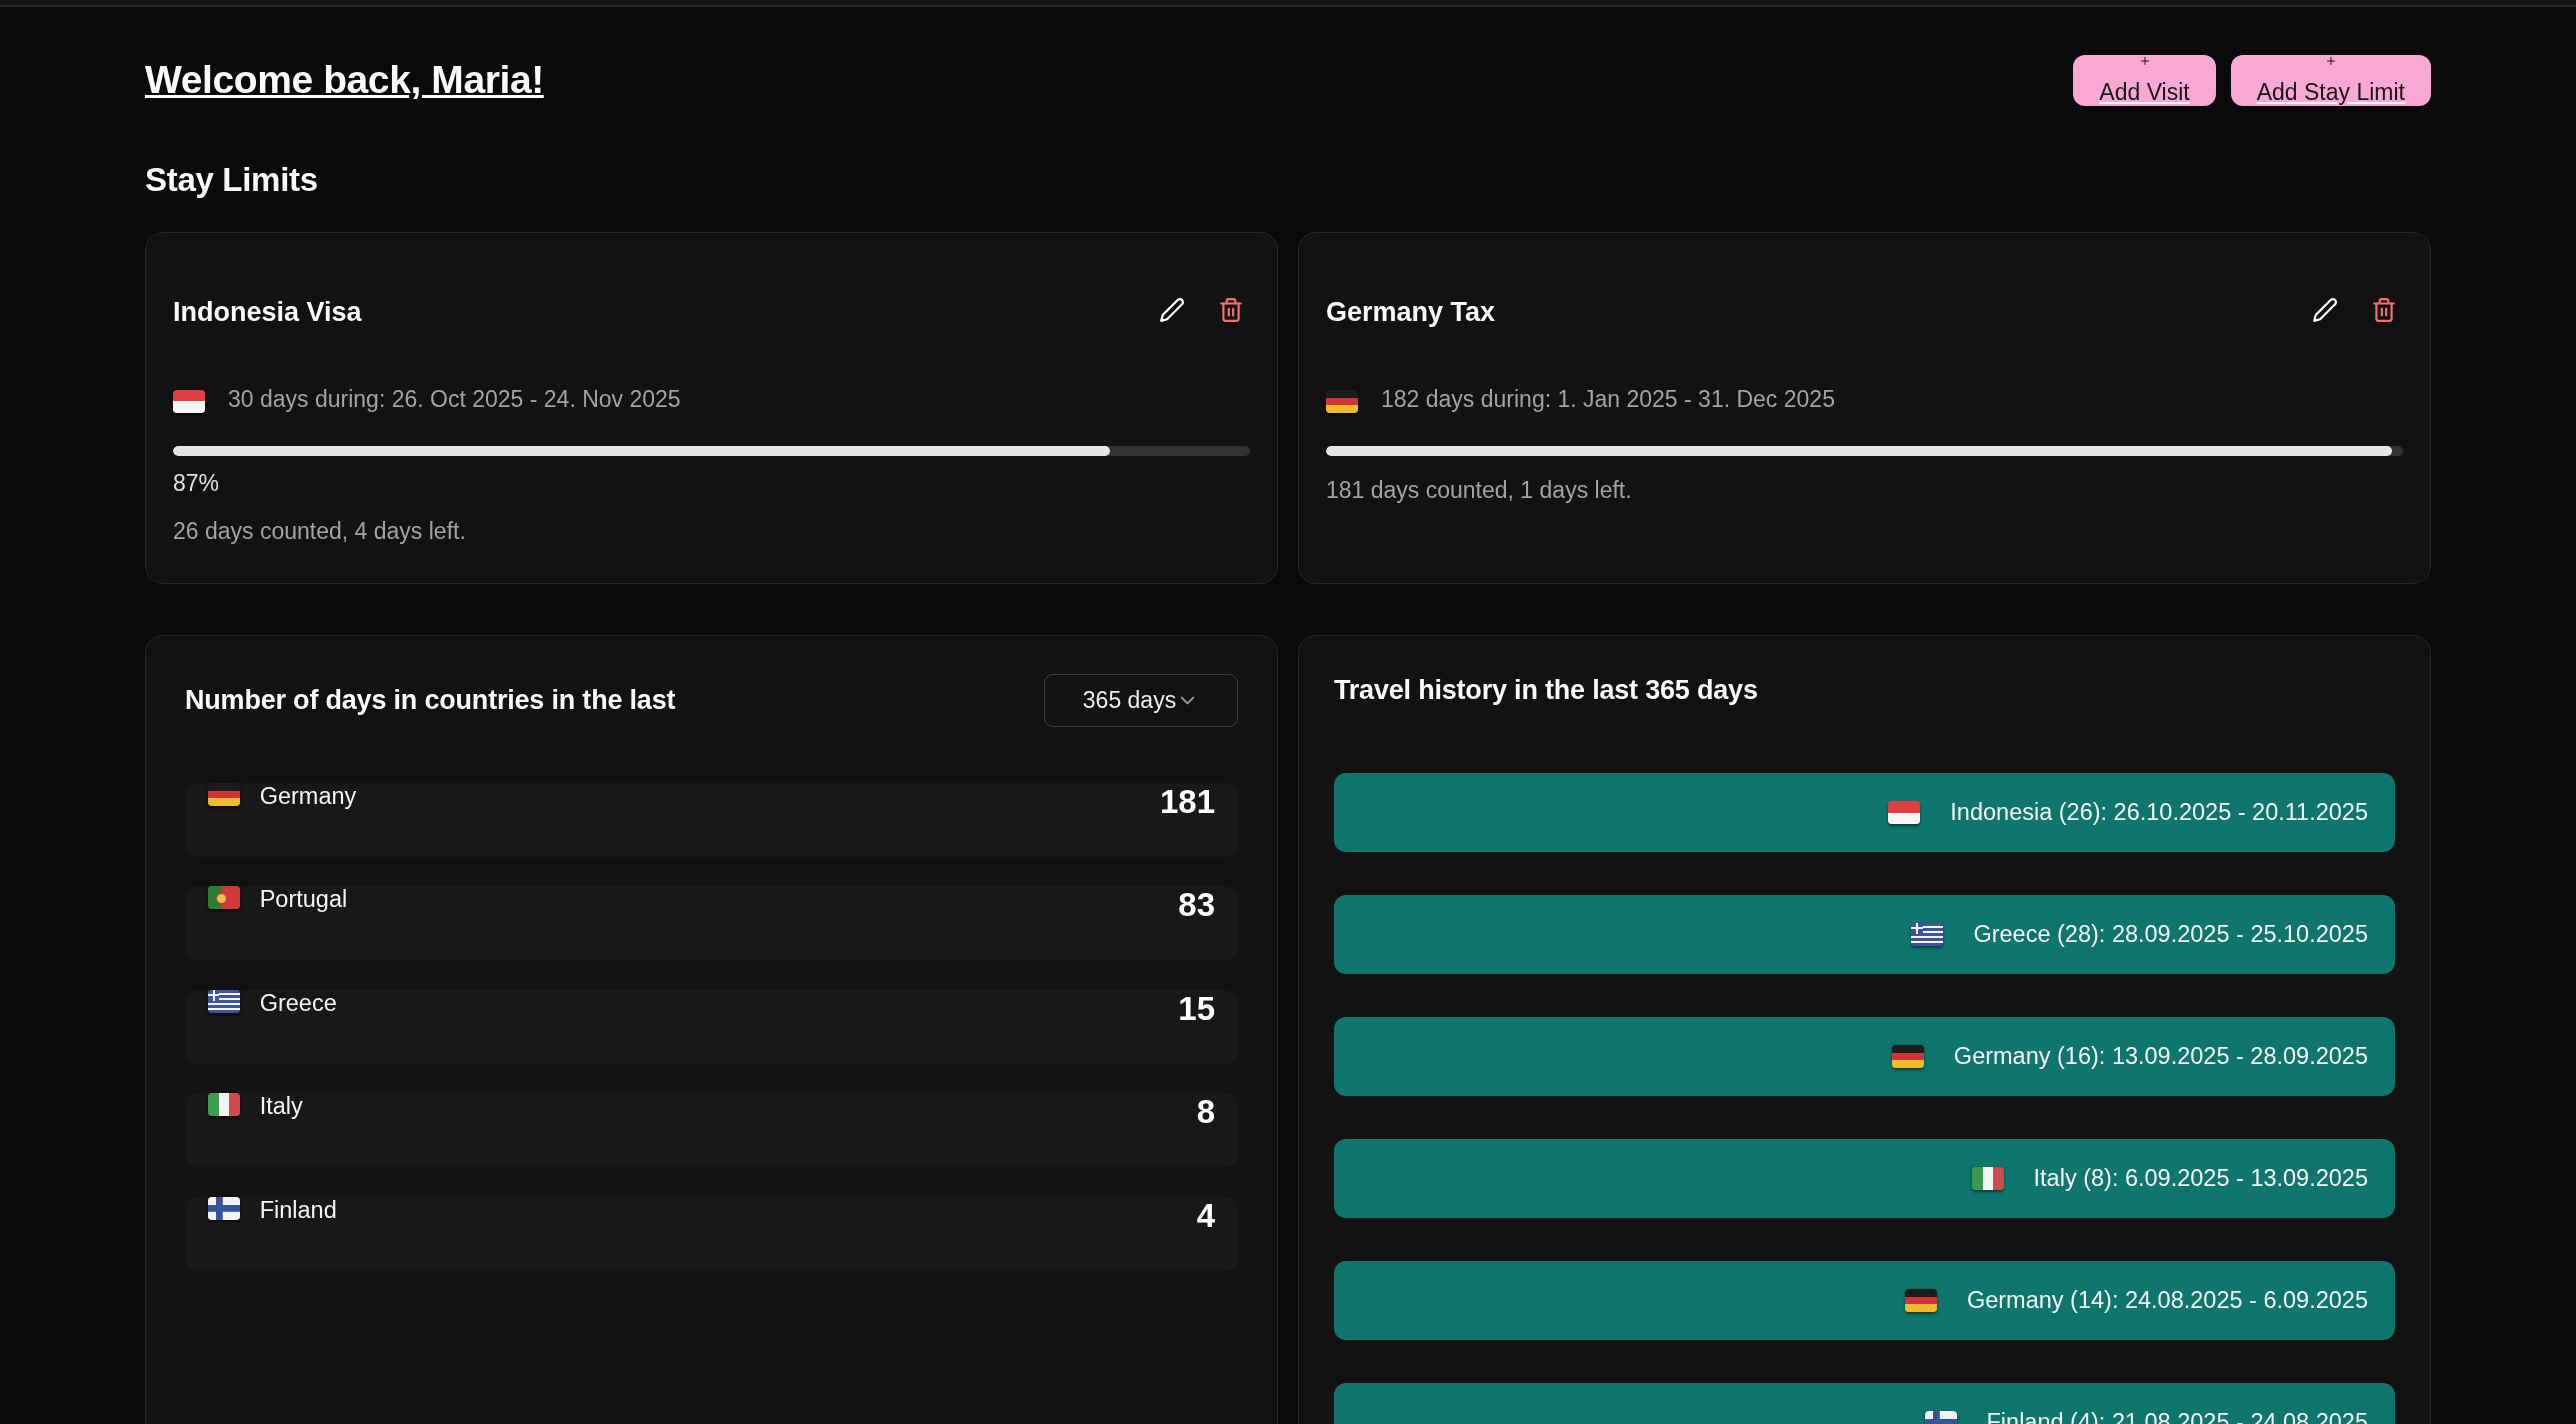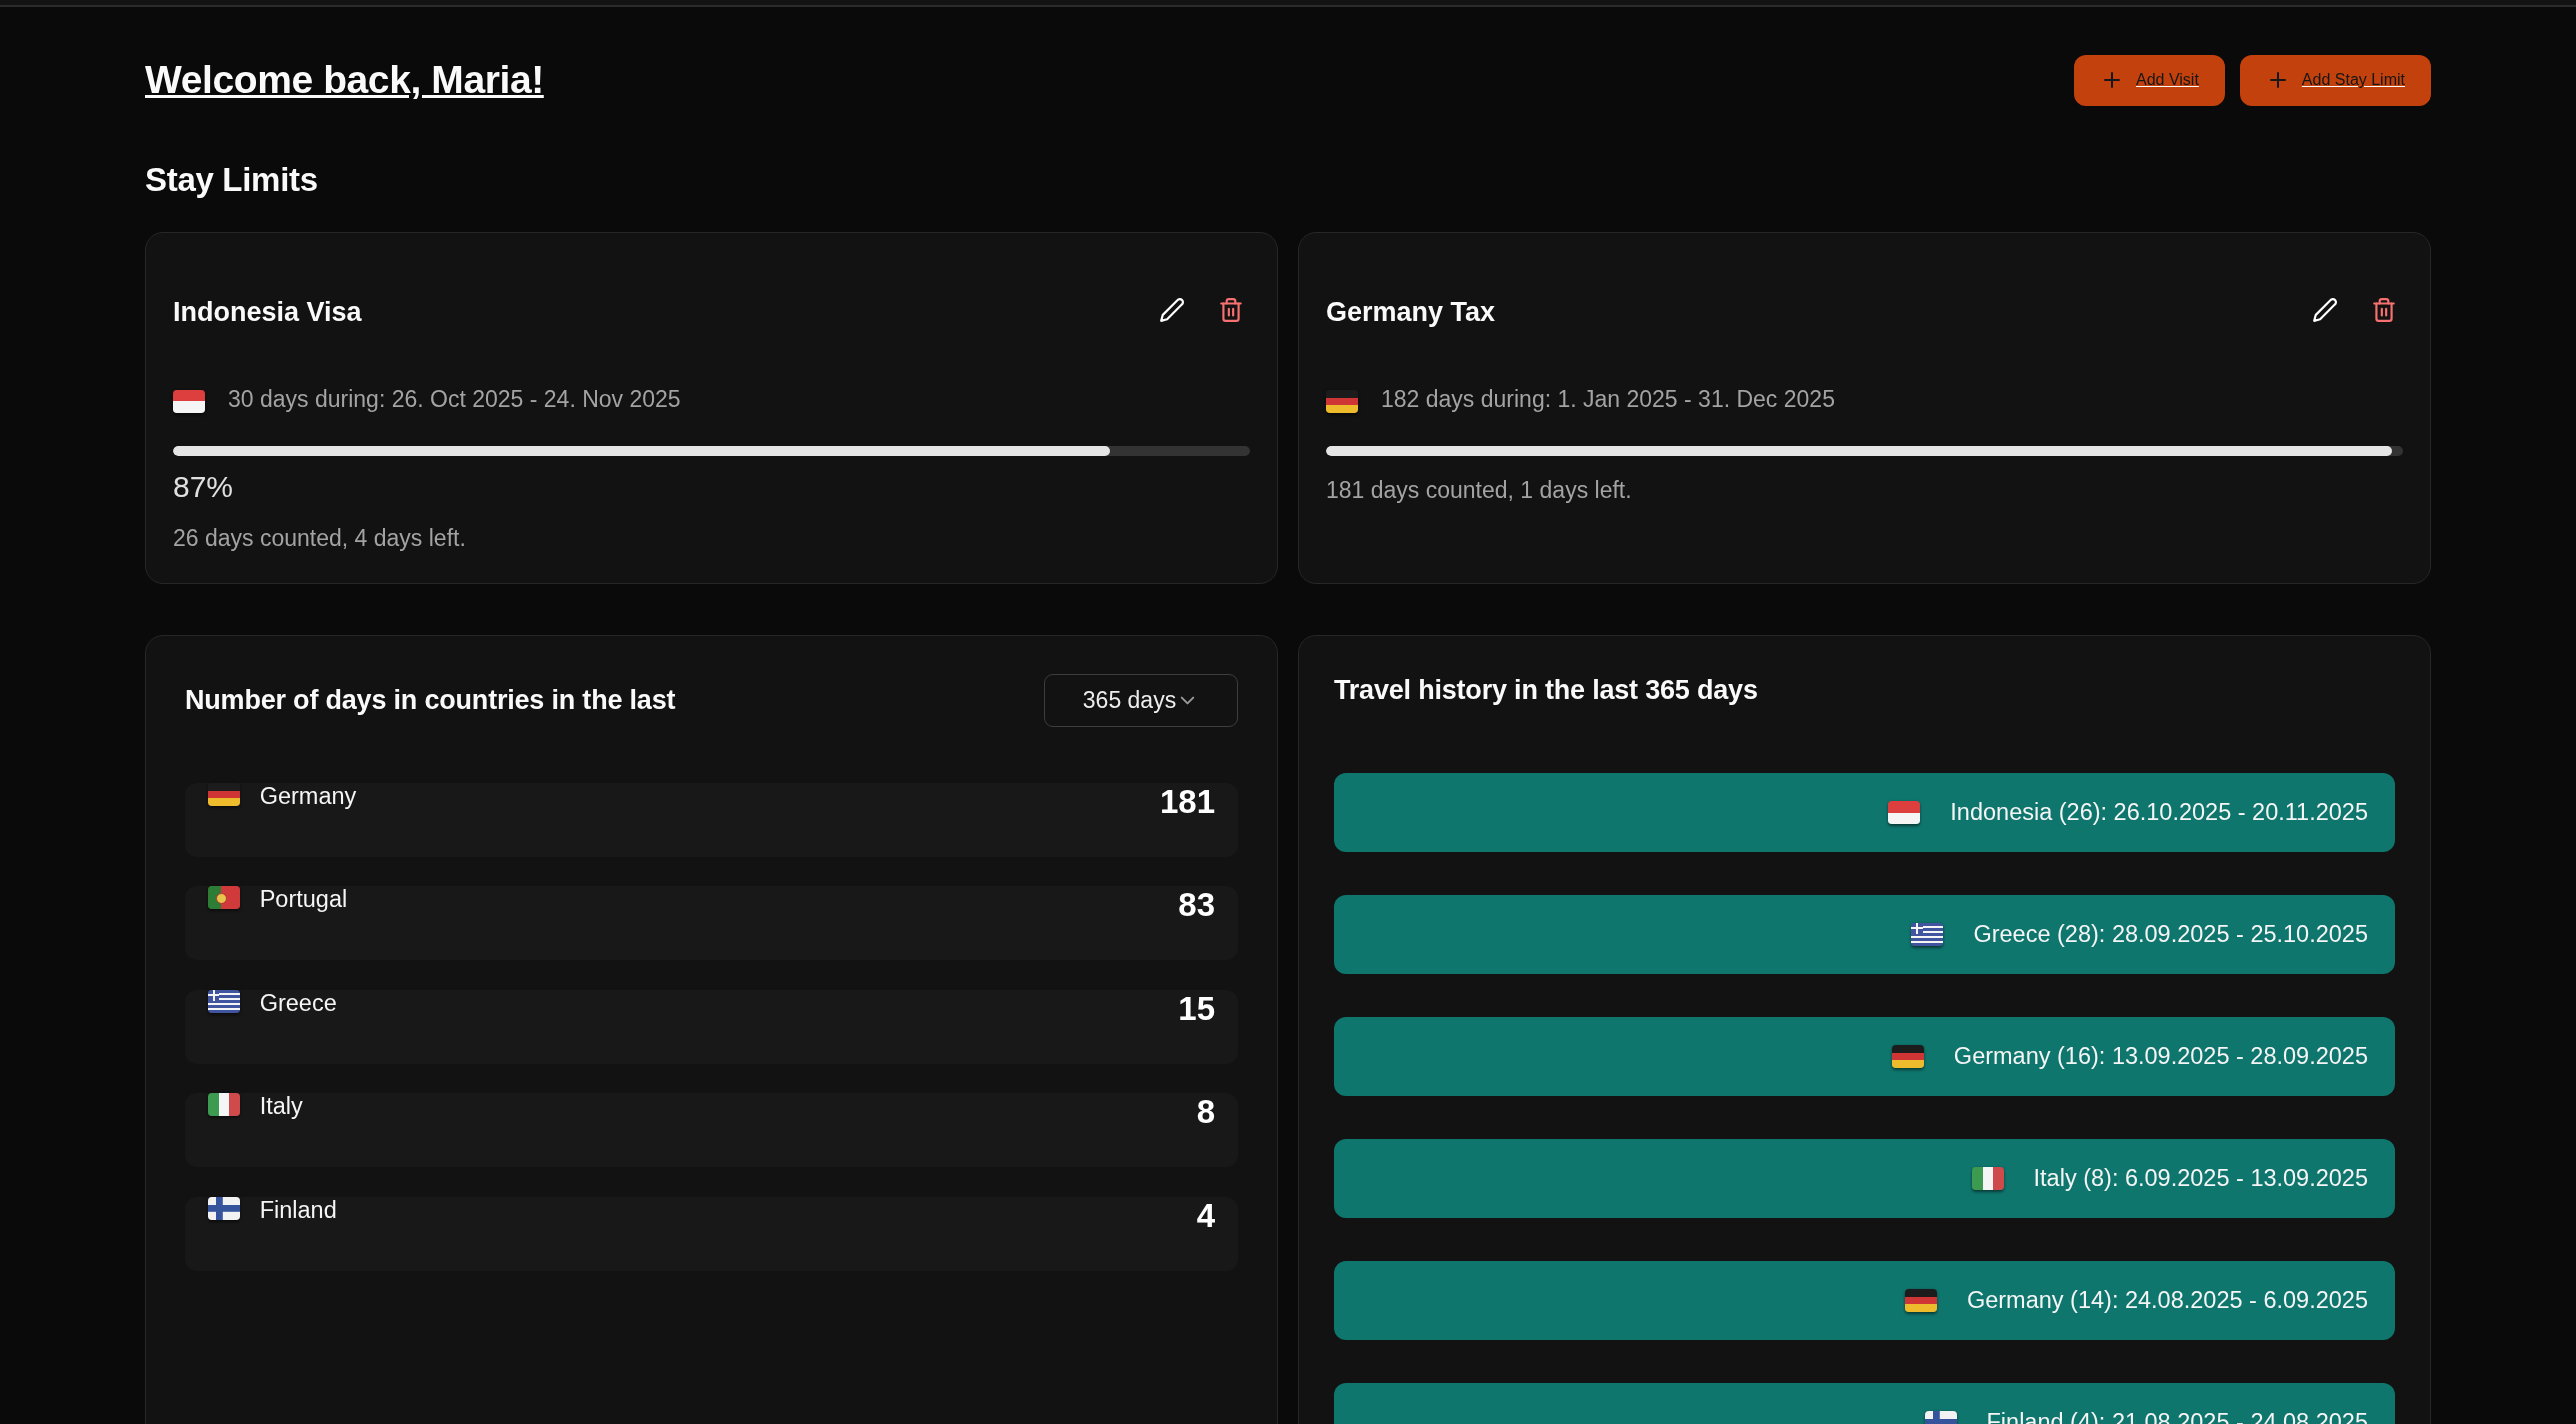--- a/index.html
+++ b/index.html
@@ -14,24 +14,24 @@
   .topbar { height:6.8px; background:#131313; border-bottom:2.3px solid #2b2b2b; }
   .main { padding:48px 145px 0; }
 
   
   .header-row { display:flex; align-items:center; justify-content:space-between;text-decoration:underline; }
   h1.page-title { font-size:39px; font-weight:700; letter-spacing:-0.4px; }
   .header-actions { display:flex; gap:15px; }
   .btn {
     display:flex; align-items:center; gap:12px;
     height:51px; padding:0 26px;
-    background:#c2410c; color:#171717;
+    background:#f9a8d4; color:#171717;
     border:none; border-radius:12px;
-    font-family:inherit; font-size:16px; font-weight:500;
-    cursor:pointer; white-space:nowrap;
+    font-family:inherit; font-size:23px; font-weight:500;
+    cursor:pointer; white-space:nowrap;flex-direction:column;
   }
   .btn svg { width:24px; height:24px; }
 
   h2.section-title { font-size:33px; font-weight:700; margin-top:55px; letter-spacing:-0.3px; }
 
   
   .grid { display:grid; grid-template-columns:1fr 1fr; gap:20px; align-items:start; }
   .row1 { margin-top:33px; }
   .row2 { margin-top:51px; }
   .card {
@@ -45,21 +45,21 @@
   .stay-head { display:flex; align-items:flex-start; justify-content:space-between; }
   .stay-title { font-size:27px; font-weight:600; }
   .icon-group { display:flex; align-items:center; gap:33px; padding-right:6px; }
   .icon-btn { width:26px; height:26px; display:inline-flex; cursor:pointer; }
   .icon-btn svg { width:26px; height:26px; }
   .detail-row { display:flex; align-items:flex-end; gap:23px; margin-top:58px; }
   .muted { color:#a3a3a3; }
   .detail-text { font-size:23px; }
   .progress { margin-top:33px; height:10.6px; border-radius:757px; background:#333333; overflow:hidden; }
   .progress .fill { height:100%; background:#e5e5e5; border-radius:757px; }
-  .pct { margin-top:13.6px; font-size:30px; color:#e0e0e0; }
+  .pct { margin-top:13.6px; font-size:23px; color:#e0e0e0; }
   .summary { margin-top:21px; text-align:left; font-size:23px; }
 
   
   .flag {
     display:inline-block; width:32px; height:23px;
     border-radius:3.8px; flex:0 0 auto;
     position:relative; overflow:hidden;
     box-shadow:0 1.5px 3px rgba(0,0,0,.5);
   }
   .flag-indonesia { background:linear-gradient(to bottom,#dd3f3f 0 50%,#f5f5f5 50%); }

